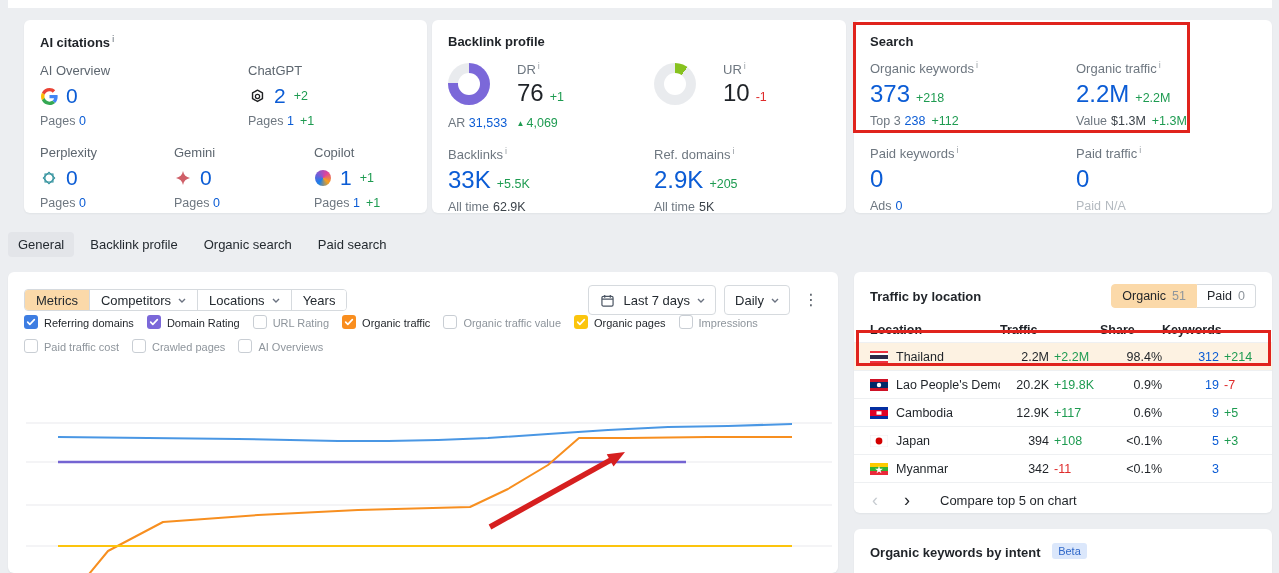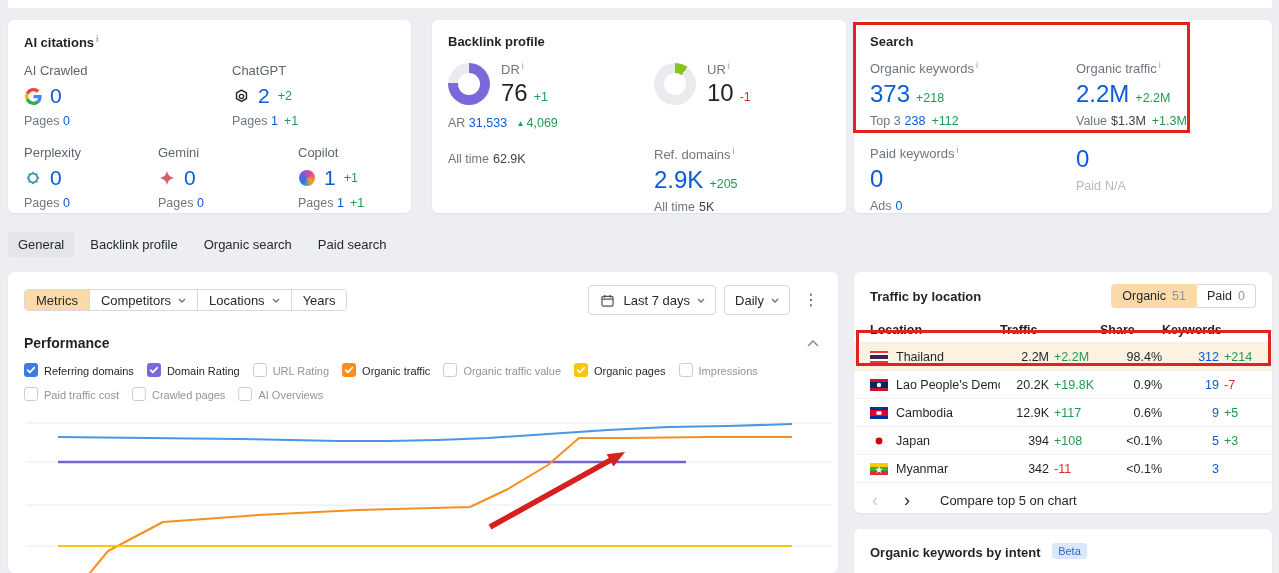--- a/index.html
+++ b/index.html
@@ -1,21 +1,21 @@
 <!DOCTYPE html>
 <html><head>
 <meta charset="utf-8">
 <style>
   *{box-sizing:border-box;margin:0;padding:0}
   body{background:#eceef1}
   #canvas{position:relative;width:1279px;height:573px;overflow:hidden;background:#eceef1;
     font-family:"Liberation Sans","DejaVu Sans",sans-serif;font-size:13px;color:#1f2328}
   .topstrip{position:absolute;left:8px;top:0;width:1264px;height:8px;background:#fff}
   .card{position:absolute;background:#fff;border-radius:6px;box-shadow:0 1px 2px rgba(27,31,35,.05)}
-  #card-ai{left:8px;top:20px;width:403px;height:193px;padding:14px 16px}
+  #card-ai{left:24px;top:20px;width:403px;height:193px;padding:14px 16px}
   #card-backlink{left:432px;top:20px;width:414px;height:193px;padding:14px 16px}
   #card-search{left:854px;top:20px;width:418px;height:193px;padding:14px 16px}
   .card-title{font-weight:bold;font-size:13px;color:#1f2328}
   sup.info{color:#9aa0a6;font-size:9px;margin-left:2px;vertical-align:super}
   sup.info::after{content:"i"}
   .blue{color:#0b5cd5}
   .muted{color:#b4bac0}
   .delta{font-size:12.5px;margin-left:6px;white-space:nowrap}
   .delta.up{color:#1e9b51}
   .delta.down{color:#df2b2b}
@@ -31,21 +31,21 @@
   .ai-val{display:flex;align-items:center;gap:8px}
   .ai-val .num{font-size:21px;color:#0b5cd5}
   .ai-val .delta{margin-left:0}
   .ai-pages{margin-top:6px;color:#6e7780;font-size:12.5px}
   .icn{display:inline-flex;width:18px;height:18px;align-items:center;justify-content:center;flex:none}
   .icon-copilot{width:16px;height:16px;border-radius:50%;
     background:conic-gradient(from 220deg,#1a7fe8,#7a5bd6,#e0439a,#f6a21d,#1a7fe8)}
   
   .bl-grid{display:grid;grid-template-columns:206px 1fr;margin-top:12px}
   .bl-grid.second{margin-top:16px}
-  .bl-top{display:flex;gap:11px;align-items:center}
+  .bl-top{display:flex;gap:27px;align-items:center}
   .donut{position:relative;width:42px;height:42px;border-radius:50%;flex:none}
   .donut::after{content:"";position:absolute;inset:10px;background:#fff;border-radius:50%}
   .metric-label{color:#6e7780;margin-bottom:4px}
   .ar-line{margin-top:9px;font-size:12.5px;color:#6e7780}
   .tri{font-size:8px;vertical-align:1px;margin-right:2px}
   .sub{margin-top:6px;font-size:12.5px;color:#6e7780}
   .sub .sp{margin-left:4px}
   .sub .dark{color:#3c434a}
   
   .s-grid{display:grid;grid-template-columns:206px 1fr;row-gap:17px;margin-top:11px}
@@ -109,21 +109,21 @@
 <body>
 
 <div id="canvas">
   <div class="topstrip"></div>
 
   <div class="card" id="card-ai">
     <div class="card-title"><span>AI citations</span><sup class="info"></sup></div>
     <div id="ai-items">
       <div class="ai-row" id="ai-row1">
           <div class="ai-item">
-            <div class="label">AI Crawled</div>
+            <div class="label">AI Overview</div>
             <div class="ai-val">
               <span class="icn">
                 <svg width="17" height="17" viewBox="0 0 48 48">
                   <path fill="#EA4335" d="M24 9.5c3.54 0 6.71 1.22 9.21 3.6l6.85-6.85C35.9 2.38 30.47 0 24 0 14.62 0 6.51 5.38 2.56 13.22l7.98 6.19C12.43 13.72 17.74 9.5 24 9.5z"></path>
                   <path fill="#4285F4" d="M46.98 24.55c0-1.57-.15-3.09-.38-4.55H24v9.02h12.94c-.58 2.96-2.26 5.48-4.78 7.18l7.73 6c4.51-4.18 7.09-10.36 7.09-17.65z"></path>
                   <path fill="#FBBC05" d="M10.53 28.59c-.48-1.45-.76-2.99-.76-4.59s.27-3.14.76-4.59l-7.98-6.19C.92 16.46 0 20.12 0 24c0 3.88.92 7.54 2.56 10.78l7.97-6.19z"></path>
                   <path fill="#34A853" d="M24 48c6.48 0 11.93-2.13 15.89-5.81l-7.73-6c-2.15 1.45-4.92 2.3-8.16 2.3-6.26 0-11.57-4.22-13.47-9.91l-7.98 6.19C6.51 42.62 14.62 48 24 48z"></path>
                 </svg>
               </span>
               <span class="num">0</span>
@@ -208,20 +208,22 @@
           <div class="donut" style="background: conic-gradient(rgb(135, 194, 31) 0deg, rgb(135, 194, 31) 36deg, rgb(233, 235, 238) 36deg, rgb(233, 235, 238) 360deg);"></div>
           <div>
             <div class="metric-label" style="margin-bottom:2px"><span>UR</span><sup class="info"></sup></div>
             <div><span class="big dark">10</span><span class="delta down">-1</span></div>
           </div>
         </div>
       </div>
     </div>
     <div class="bl-grid second">
       <div>
+        <div class="metric-label"><span>Backlinks</span><sup class="info"></sup></div>
+        <div><span class="big blue">33K</span><span class="delta up">+5.5K</span></div>
         <div class="sub"><span>All time</span><span class="dark sp">62.9K</span></div>
       </div>
       <div>
         <div class="metric-label"><span>Ref. domains</span><sup class="info"></sup></div>
         <div><span class="big blue">2.9K</span><span class="delta up">+205</span></div>
         <div class="sub"><span>All time</span><span class="dark sp">5K</span></div>
       </div>
     </div>
   </div>
 
@@ -237,20 +239,21 @@
         <div class="metric-label"><span>Organic traffic</span><sup class="info"></sup></div>
         <div><span class="big blue">2.2M</span><span class="delta up">+2.2M</span></div>
         <div class="sub"><span>Value</span><span class="dark sp">$1.3M</span><span class="delta up">+1.3M</span></div>
       </div>
       <div>
         <div class="metric-label"><span>Paid keywords</span><sup class="info"></sup></div>
         <div><span class="big blue">0</span></div>
         <div class="sub"><span>Ads</span><span class="blue sp">0</span></div>
       </div>
       <div>
+        <div class="metric-label"><span>Paid traffic</span><sup class="info"></sup></div>
         <div><span class="big blue">0</span></div>
         <div class="sub"><span class="muted">Paid</span><span class="muted sp">N/A</span></div>
       </div>
     </div>
   </div>
 
   <div id="tabs">
       <div class="tab active">General</div>
       <div class="tab">Backlink profile</div>
       <div class="tab">Organic search</div>
@@ -302,28 +305,20 @@
         <div class="ctl-btn">
           <span>Daily</span>
           <span class="icn" style="width:8px">
               <svg width="8" height="5" viewBox="0 0 8 5">
                 <path d="M1 1l3 3 3-3" fill="none" stroke="#6b7280" stroke-width="1.4"></path>
               </svg>
             </span>
         </div>
         <div class="kebab">⋮</div>
       </div>
-    </div>
-    <div class="perf-head">
-      <span>Performance</span>
-      <span class="icn">
-          <svg width="12" height="7" viewBox="0 0 12 7" fill="none" stroke="#8a9097" stroke-width="1.6">
-            <path d="M1 6l5-5 5 5"></path>
-          </svg>
-        </span>
     </div>
     <div class="cb-rows">
       <div class="cb-row" id="cb-row1">
           <label class="cb">
             <span class="box" style="background: rgb(61, 125, 226);">
               <svg viewBox="0 0 12 12" width="10" height="10">
                 <path d="M2 6.2l2.6 2.6L10 3.2" fill="none" stroke="#fff" stroke-width="2" stroke-linecap="round" stroke-linejoin="round"></path>
               </svg>
             </span>
             <span>Referring domains</span>

